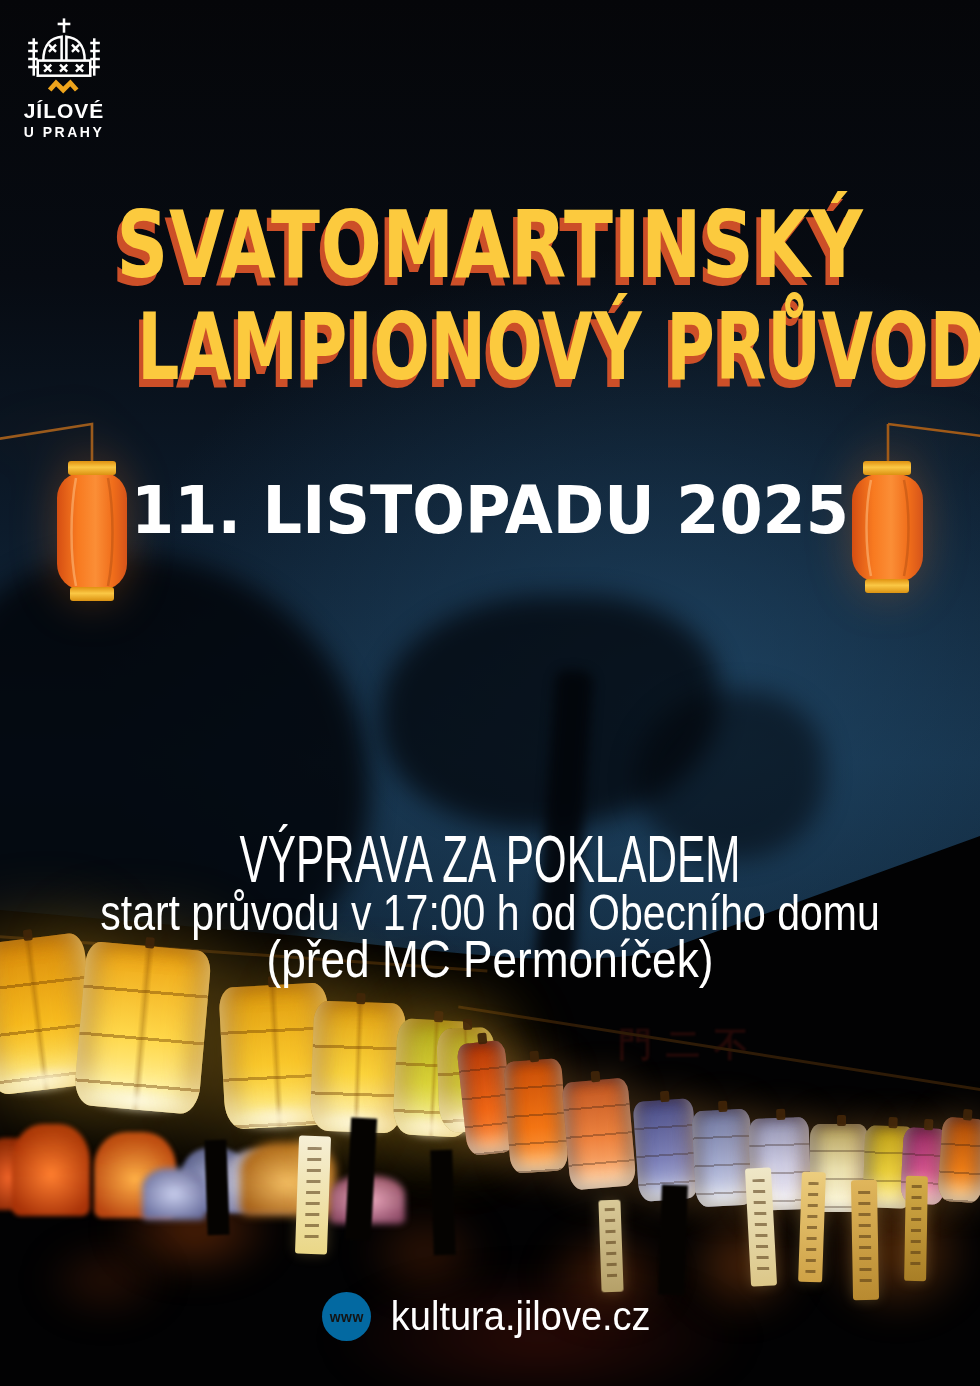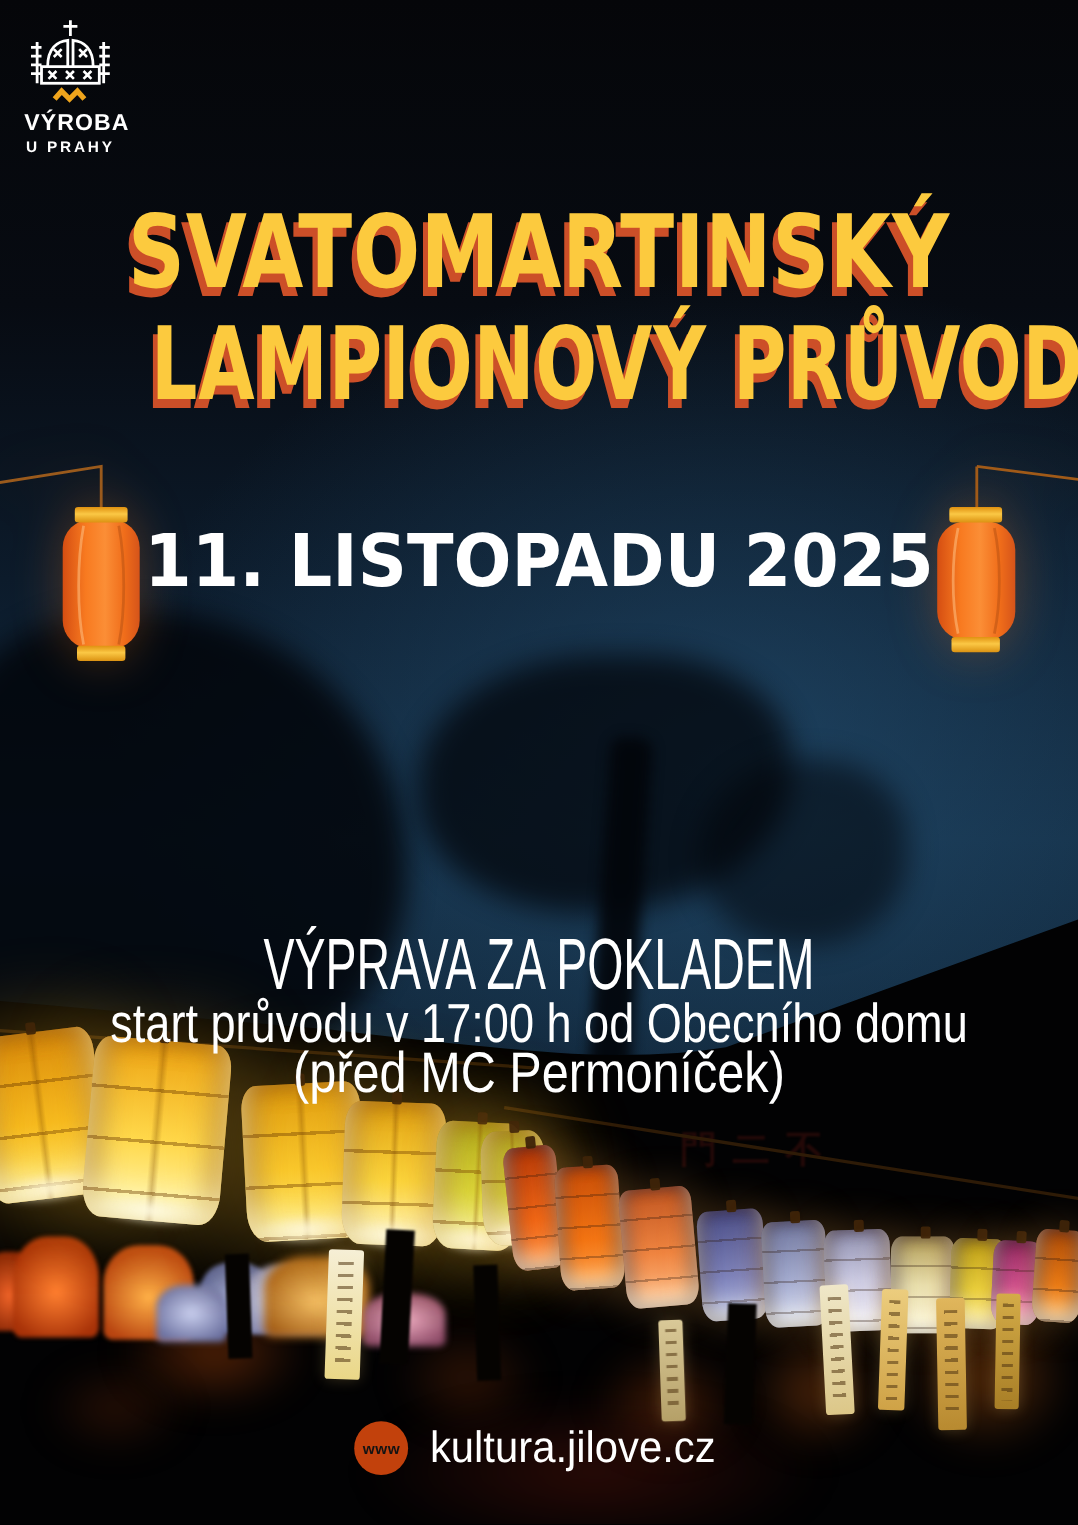--- a/index.html
+++ b/index.html
@@ -57,21 +57,21 @@
   .w3{font-size:56px;line-height:56px;transform:scaleX(.73);}
   .p1{font-size:66px;line-height:62px;transform:scaleX(.64);}
   .p2{font-size:50px;line-height:46px;transform:scaleX(.82);}
   .p3{font-size:52px;line-height:46px;transform:scaleX(.85);}
   
   .logo{left:22px;top:16px;width:84px;text-align:center;}
   .logo-city{font-size:21px;font-weight:700;letter-spacing:1px;margin-top:1px;}
   .logo-region{font-size:14px;font-weight:700;letter-spacing:2.5px;margin-top:1px;}
   
   .footer{left:0;top:1292px;width:100%;display:flex;justify-content:center;align-items:center;gap:13px;}
-  .www-circle{width:49px;height:49px;border-radius:50%;background:#c2410c;display:flex;align-items:center;justify-content:center;}
+  .www-circle{width:49px;height:49px;border-radius:50%;background:#0369a1;display:flex;align-items:center;justify-content:center;}
   .www-text{font-size:14px;font-weight:700;color:#141414;letter-spacing:.5px;}
   .url{font-size:40px;color:#fff;transform:scaleX(.95);}
 </style>
 </head>
 <body>
 
 <div class="poster">
 
   <div class="abs sky"></div>
 
@@ -232,34 +232,34 @@
       </g>
       <g stroke="#fff" stroke-width="3" fill="none">
         <path d="M31,36 l9,9 M40,36 l-9,9"></path>
         <path d="M60,36 l9,9 M69,36 l-9,9"></path>
         <path d="M25,61 l9,9 M34,61 l-9,9"></path>
         <path d="M45,61 l9,9 M54,61 l-9,9"></path>
         <path d="M65,61 l9,9 M74,61 l-9,9"></path>
       </g>
       <polyline points="32,93 40,84 49,93 58,84 66,93" stroke="#eea41c" stroke-width="6" fill="none"></polyline>
     </svg>
-    <div class="logo-city">VÝROBA</div>
+    <div class="logo-city">JÍLOVÉ</div>
     <div class="logo-region">U PRAHY</div>
   </div>
 
 
-  <div class="abs txt" style="top:180px;">
+  <div class="abs txt" style="top:196px;">
     <div class="title-line t1">SVATOMARTINSKÝ</div>
     <div class="title-line t2">LAMPIONOVÝ PRŮVOD</div>
   </div>
 
   <div class="abs txt date-line" style="top:472px;">11. LISTOPADU 2025</div>
 
 
-  <div class="abs txt" style="top:828px;margin-top:17px;">
+  <div class="abs txt" style="top:828px;">
     <div class="p1">VÝPRAVA ZA POKLADEM</div>
     <div class="p2">start průvodu v 17:00 h od Obecního domu</div>
     <div class="p3">(před MC Permoníček)</div>
   </div>
 
   <div class="abs footer">
     <div class="www-circle">
       <span class="www-text">www</span>
     </div>
     <div class="url">kultura.jilove.cz</div>

